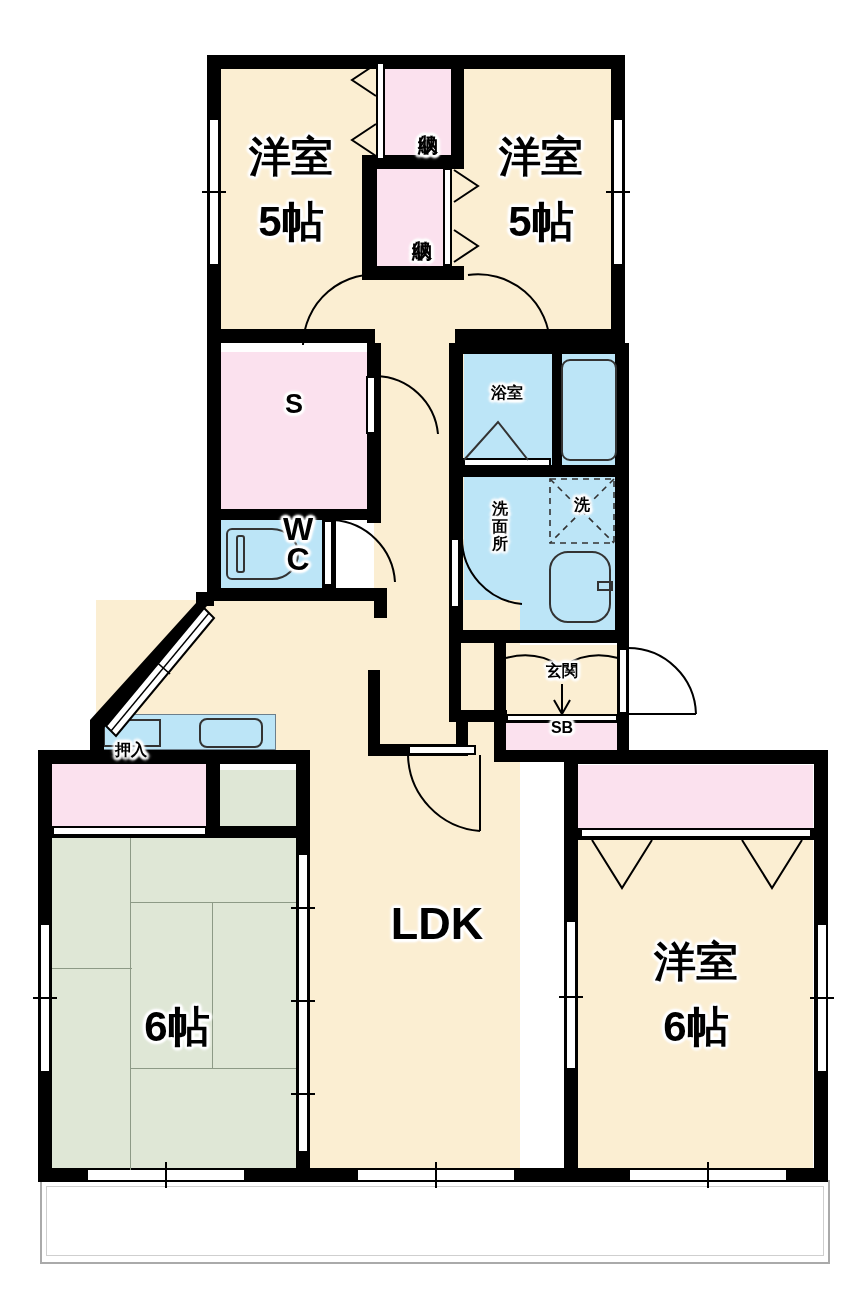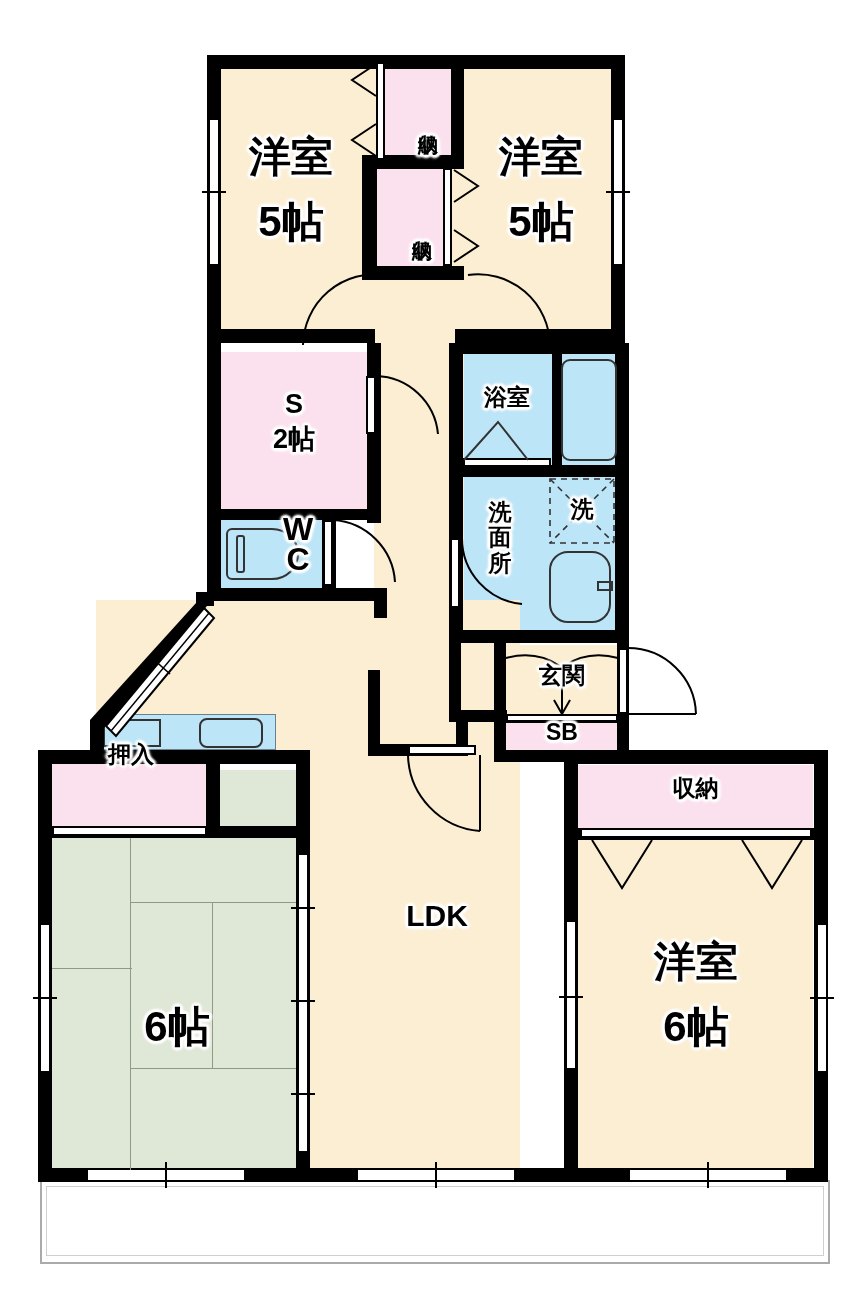--- a/index.html
+++ b/index.html
@@ -14,24 +14,24 @@
   .f-closet {background:#fbe1ee;}
   .wall     {background:#000000;}
   .thinline {background:#000000;}
   
   .lbl{position:absolute;color:#000;font-weight:bold;text-align:center;line-height:1.06;
        white-space:pre;letter-spacing:0px;
        text-shadow:
          2px 0 2px #fff,-2px 0 2px #fff,0 2px 2px #fff,0 -2px 2px #fff,
          2px 2px 2px #fff,-2px 2px 2px #fff,2px -2px 2px #fff,-2px -2px 2px #fff,
          3px 0 3px #fff,-3px 0 3px #fff,0 3px 3px #fff,0 -3px 3px #fff;}
-  .lbl-xl{font-size:30px;}
+  .lbl-xl{font-size:45px;}
   .lbl-lg{font-size:42px;}
   .lbl-md{font-size:27px;}
-  .lbl-sm{font-size:23px;}
+  .lbl-sm{font-size:16px;}
   .lbl-xs{font-size:20px;}
   .lbl-wc{font-size:32px;}
   svg{display:block;overflow:visible;}
   .sw{stroke:#000;fill:none;stroke-width:2;}
   .sw-thin{stroke:#333;fill:none;stroke-width:2;}
   .sw-dash{stroke:#333;fill:none;stroke-width:1.6;stroke-dasharray:6 5;}
   .tatline{background:#8d9a86;}
   
   .win{background:#ffffff;border:2px solid #000;}
 </style>
@@ -279,40 +279,38 @@
 
   <div class="lbl lbl-lg" style="left:463px;top:135px;width:156px;"><span>洋室</span></div>
   <div class="lbl lbl-lg" style="left:463px;top:200px;width:156px;"><span>5帖</span></div>
 
   <div class="lbl lbl-xs" style="left:383px;top:78px;width:68px;line-height:1.15;">
     <span style="writing-mode:vertical-rl;display:inline-block;">収納</span></div>
   <div class="lbl lbl-xs" style="left:377px;top:184px;width:68px;line-height:1.15;">
     <span style="writing-mode:vertical-rl;display:inline-block;">収納</span></div>
 
   <div class="lbl lbl-md" style="left:214px;top:390px;width:160px;"><span>S</span></div>
-  <div class="lbl lbl-md" style="left:214px;top:425px;width:160px;"><span>2帖</span></div>
 
   <div class="lbl lbl-wc" style="left:276px;top:514px;width:44px;line-height:0.95;"><span>W
 C</span></div>
 
   <div class="lbl lbl-sm" style="left:462px;top:385px;width:90px;"><span>浴室</span></div>
 
   <div class="lbl lbl-sm" style="left:470px;top:500px;width:60px;line-height:1.1;"><span>洗
 面
 所</span></div>
 
   <div class="lbl lbl-sm" style="left:552px;top:497px;width:60px;"><span>洗</span></div>
 
   <div class="lbl lbl-sm" style="left:506px;top:663px;width:112px;"><span>玄関</span></div>
 
   <div class="lbl lbl-sm" style="left:506px;top:720px;width:112px;"><span>SB</span></div>
 
   <div class="lbl lbl-sm" style="left:56px;top:742px;width:150px;"><span>押入</span></div>
 
-  <div class="lbl lbl-sm" style="left:578px;top:776px;width:235px;"><span>収納</span></div>
 
   <div class="lbl lbl-lg" style="left:56px;top:1005px;width:242px;"><span>6帖</span></div>
 
   <div class="lbl lbl-xl" style="left:312px;top:900px;width:250px;"><span>LDK</span></div>
 
   <div class="lbl lbl-lg" style="left:580px;top:940px;width:232px;"><span>洋室</span></div>
   <div class="lbl lbl-lg" style="left:580px;top:1005px;width:232px;"><span>6帖</span></div>
 
 </div>
 

